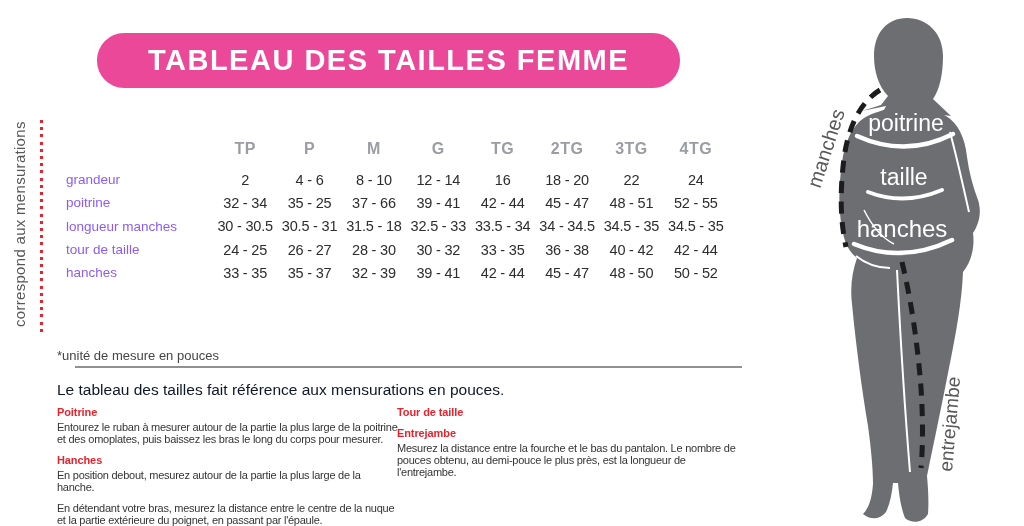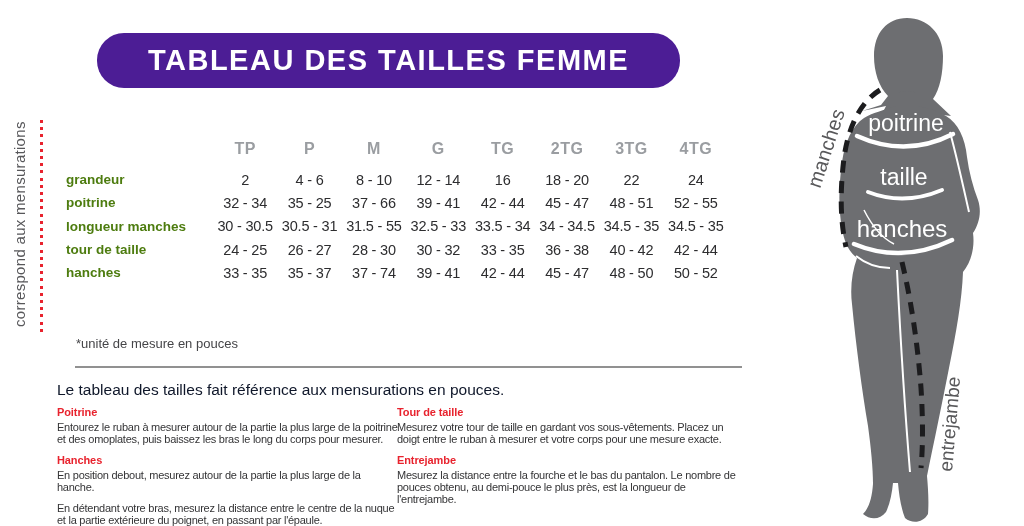--- a/index.html
+++ b/index.html
@@ -1,41 +1,41 @@
 <!DOCTYPE html>
 <html lang="fr"><head>
 <meta charset="utf-8">
 <style>
   html,body{margin:0;padding:0;}
   body{width:1024px;height:526px;background:#fff;font-family:"Liberation Sans",sans-serif;overflow:hidden;}
   #page{position:relative;width:1024px;height:526px;background:#fff;}
 
   
-  .banner{position:absolute;left:97px;top:33px;width:583px;height:55px;background:#4c1d95;
+  .banner{position:absolute;left:97px;top:33px;width:583px;height:55px;background:#ec4899;
           border-radius:27px;display:flex;align-items:center;justify-content:center;}
   .banner-title{color:#fff;font-size:29px;font-weight:700;letter-spacing:1.5px;white-space:nowrap;}
 
   
   .side-label{position:absolute;left:8px;top:112px;height:224px;width:22px;
               writing-mode:vertical-rl;transform:rotate(180deg);
               display:flex;align-items:center;justify-content:center;
               font-size:15px;font-weight:500;color:#57575a;letter-spacing:.3px;white-space:nowrap;}
   .red-dotted{position:absolute;left:40px;top:120px;width:3px;height:213px;
               background:repeating-linear-gradient(to bottom,#e8232e 0 3px,transparent 3px 7.2px);}
 
   
   .size-table{position:absolute;left:64px;top:130px;width:664px;
               display:grid;grid-template-columns:149px repeat(8,1fr);
               grid-template-rows:38px repeat(5,23.3px);align-items:center;}
   .cell{white-space:nowrap;}
   .cell.header{text-align:center;color:#9a9da1;font-size:16px;font-weight:600;letter-spacing:.5px;}
-  .cell.rowlabel{text-align:left;color:#4d7c0f;font-size:13.5px;font-weight:700;padding-left:2px;}
+  .cell.rowlabel{text-align:left;color:#8b5cf6;font-size:13.5px;font-weight:400;padding-left:2px;}
   .cell.value{text-align:center;color:#2d2d2f;font-size:14.5px;letter-spacing:-.2px;}
 
-  .footnote{position:absolute;left:57px;top:336px;font-size:13px;color:#454548;margin-left:19px;}
+  .footnote{position:absolute;left:57px;top:348px;font-size:13px;color:#454548;}
   .divider{position:absolute;left:75px;top:366px;width:667px;height:2px;background:#919191;}
 
   .intro-note{position:absolute;left:57px;top:381px;font-size:15.5px;color:#0f172a;}
 
   
   .instr-col{position:absolute;top:406px;}
   .instr-col.left{left:57px;width:342px;}
   .instr-col.right{left:397px;width:348px;}
   .section{margin-bottom:9px;}
   .sec-heading{color:#e8232e;font-size:11px;font-weight:700;margin-bottom:3px;letter-spacing:-.1px;}
@@ -81,39 +81,39 @@
       <div class="cell value">35 - 25</div>
       <div class="cell value">37 - 66</div>
       <div class="cell value">39 - 41</div>
       <div class="cell value">42 - 44</div>
       <div class="cell value">45 - 47</div>
       <div class="cell value">48 - 51</div>
       <div class="cell value">52 - 55</div>
       <div class="cell rowlabel">longueur manches</div>
       <div class="cell value">30 - 30.5</div>
       <div class="cell value">30.5 - 31</div>
-      <div class="cell value">31.5 - 55</div>
+      <div class="cell value">31.5 - 18</div>
       <div class="cell value">32.5 - 33</div>
       <div class="cell value">33.5 - 34</div>
       <div class="cell value">34 - 34.5</div>
       <div class="cell value">34.5 - 35</div>
       <div class="cell value">34.5 - 35</div>
       <div class="cell rowlabel">tour de taille</div>
       <div class="cell value">24 - 25</div>
       <div class="cell value">26 - 27</div>
       <div class="cell value">28 - 30</div>
       <div class="cell value">30 - 32</div>
       <div class="cell value">33 - 35</div>
       <div class="cell value">36 - 38</div>
       <div class="cell value">40 - 42</div>
       <div class="cell value">42 - 44</div>
       <div class="cell rowlabel">hanches</div>
       <div class="cell value">33 - 35</div>
       <div class="cell value">35 - 37</div>
-      <div class="cell value">37 - 74</div>
+      <div class="cell value">32 - 39</div>
       <div class="cell value">39 - 41</div>
       <div class="cell value">42 - 44</div>
       <div class="cell value">45 - 47</div>
       <div class="cell value">48 - 50</div>
       <div class="cell value">50 - 52</div>
     </div>
 
   <div class="footnote">*unité de mesure en pouces</div>
   <div class="divider"></div>
 
@@ -129,21 +129,20 @@
       <div class="sec-body">En position debout, mesurez autour de la partie la plus large de la hanche.</div>
     </div>
     <div class="section">
       <div class="sec-body">En détendant votre bras, mesurez la distance entre le centre de la nuque et la partie extérieure du poignet, en passant par l'épaule.</div>
     </div>
   </div>
 
   <div class="instr-col right">
     <div class="section">
       <div class="sec-heading">Tour de taille</div>
-      <div class="sec-body">Mesurez votre tour de taille en gardant vos sous-vêtements. Placez un doigt entre le ruban à mesurer et votre corps pour une mesure exacte.</div>
     </div>
     <div class="section">
       <div class="sec-heading">Entrejambe</div>
       <div class="sec-body">Mesurez la distance entre la fourche et le bas du pantalon. Le nombre de pouces obtenu, au demi-pouce le plus près, est la longueur de l'entrejambe.</div>
     </div>
   </div>
 
   <svg class="figure" viewBox="0 0 224 526" width="224" height="526">
 
     <path fill="#6d6e71" d="M107,18 C87,18 74,33 74,56 C74,72 79,87 88,96 L81,105 L62,111 L86,106 L82,114 L96,108

